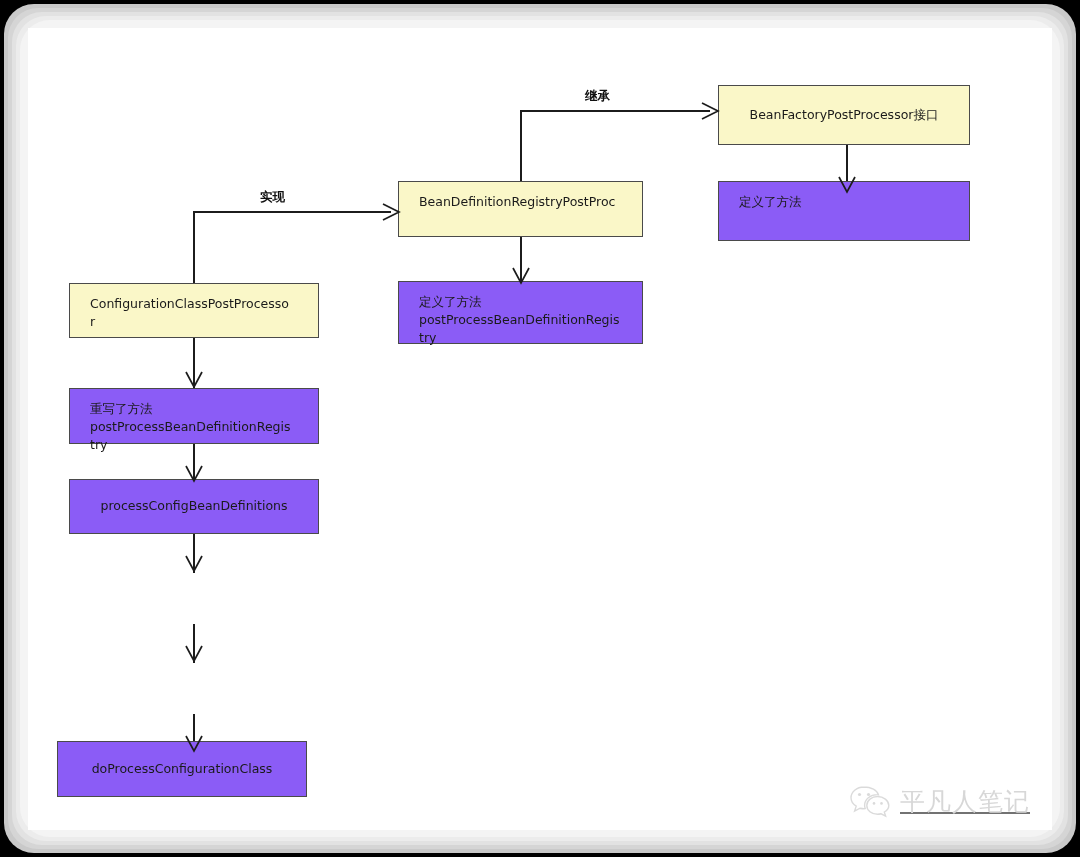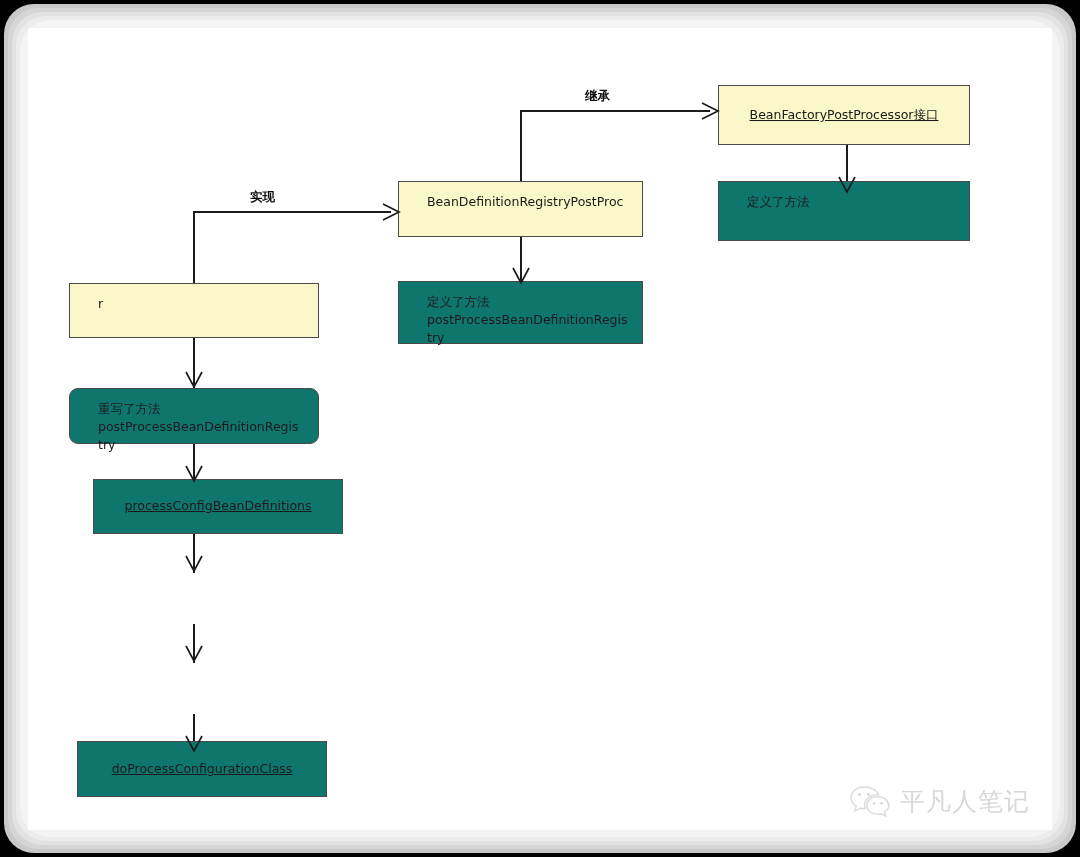--- a/index.html
+++ b/index.html
@@ -39,47 +39,46 @@
     height: 802px;
     background: #ffffff;
     overflow: hidden;
   }
 
   
   .node {
     position: absolute;
     box-sizing: border-box;
     border: 1.6px solid #4a4a4a;
-    background: #0f766e;
+    background: #8b5cf6;
     font-size: 12.5px;
     color: #1a1a1a;
     line-height: 1.45;
     z-index: 3;
   }
   .node.yellow { background: #faf7c8; }
   .node .txt {
     position: absolute;
     left: 0; right: 0;
   }
   .node.left-al .txt {
     text-align: left;
-    padding-left: 28px;
+    padding-left: 20px;
     padding-right: 10px;
     top: 11px;
   }
   .node.center-al {
     display: flex;
     align-items: center;
     justify-content: center;
     text-align: center;
   }
   .node.center-al .txt {
     position: static;
     padding: 0 10px;
-    text-decoration: underline;
   }
   .node .bold-line { font-weight: bold; }
 
   
   .seg {
     position: absolute;
     background: #1c1c1c;
     z-index: 2;
   }
   .seg.v { width: 1.6px; }
@@ -103,20 +102,21 @@
   
   #watermark {
     position: absolute;
     right: 22px;
     bottom: 12px;
     display: flex;
     align-items: flex-end;
     gap: 9px;
     z-index: 6;
     opacity: 0.55;
+    text-decoration: underline;
   }
   #watermark .wm-text {
     font-size: 25px;
     color: #b7b7b7;
     letter-spacing: 1px;
     font-family: "DejaVu Sans", "Liberation Sans", sans-serif;
   }
 </style>
 </head>
 <body>
@@ -172,21 +172,21 @@
     <svg class="arrowhead" style="left:155px; top:614px;" width="22" height="24" viewBox="0 0 22 24">
       <path d="M3 4 L11 19 L19 4" fill="none" stroke="#1c1c1c" stroke-width="1.7"></path>
     </svg>
 
     <div class="seg v" style="left:165px; top:686px; height:39px;"></div>
     <svg class="arrowhead" style="left:155px; top:704px;" width="22" height="24" viewBox="0 0 22 24">
       <path d="M3 4 L11 19 L19 4" fill="none" stroke="#1c1c1c" stroke-width="1.7"></path>
     </svg>
 
     <div class="edge-label" style="left:557px; top:60px;">继承</div>
-    <div class="edge-label" style="left:222px; top:161px;">实现</div>
+    <div class="edge-label" style="left:232px; top:161px;">实现</div>
 
     <div class="node yellow center-al" style="left:690px; top:57px; width:252px; height:60px;">
       <div class="txt">
         <div>BeanFactoryPostProcessor接口</div>
       </div>
     </div>
 
     <div class="node left-al" style="left:690px; top:153px; width:252px; height:60px;">
       <div class="txt">
         <div>定义了方法</div>
@@ -202,41 +202,42 @@
     <div class="node left-al" style="left:370px; top:253px; width:245px; height:63px;">
       <div class="txt">
         <div>定义了方法</div>
         <div>postProcessBeanDefinitionRegis</div>
         <div>try</div>
       </div>
     </div>
 
     <div class="node yellow left-al" style="left:41px; top:255px; width:250px; height:55px;">
       <div class="txt">
+        <div>ConfigurationClassPostProcesso</div>
         <div>r</div>
       </div>
     </div>
 
-    <div class="node left-al" style="left:41px; top:360px; width:250px; height:56px;border-radius:9px;">
+    <div class="node left-al" style="left:41px; top:360px; width:250px; height:56px;">
       <div class="txt">
         <div>重写了方法</div>
         <div>postProcessBeanDefinitionRegis</div>
         <div>try</div>
       </div>
     </div>
 
-    <div class="node center-al" style="left:41px; top:451px; width:250px; height:55px;margin-left:24px;">
+    <div class="node center-al" style="left:41px; top:451px; width:250px; height:55px;">
       <div class="txt">
         <div>processConfigBeanDefinitions</div>
       </div>
     </div>
 
 
 
-    <div class="node center-al" style="left:49px; top:713px; width:250px; height:56px;">
+    <div class="node center-al" style="left:29px; top:713px; width:250px; height:56px;">
       <div class="txt">
         <div>doProcessConfigurationClass</div>
       </div>
     </div>
 
     <div id="watermark">
       <svg width="42" height="34" viewBox="0 0 42 34">
         <path d="M15 3 C7.5 3 2 8 2 13.8 C2 17.2 4 20.2 7.2 22.1 L5.6 27 L11 24.2 C12.3 24.5 13.6 24.7 15 24.7 C15.4 24.7 15.8 24.7 16.2 24.6 C15.8 23.5 15.6 22.4 15.6 21.2 C15.6 15.3 21.3 10.6 28.2 10.6 C28.6 10.6 29 10.6 29.4 10.7 C28.1 6.3 22.2 3 15 3 Z" fill="none" stroke="#bdbdbd" stroke-width="1.4"></path>
         <circle cx="10.5" cy="10.5" r="1.6" fill="#bdbdbd"></circle>
         <circle cx="19.5" cy="10.5" r="1.6" fill="#bdbdbd"></circle>

